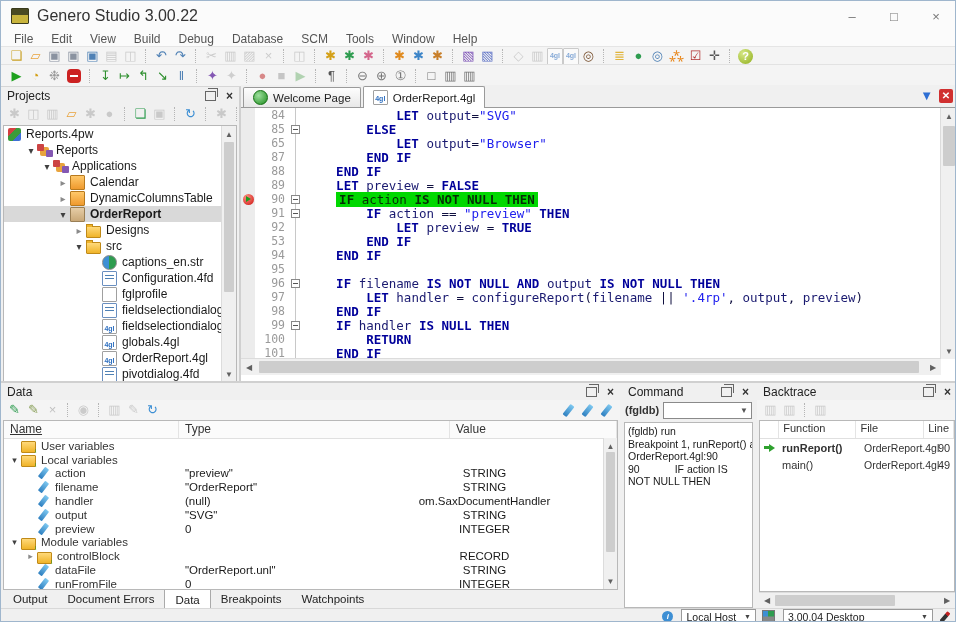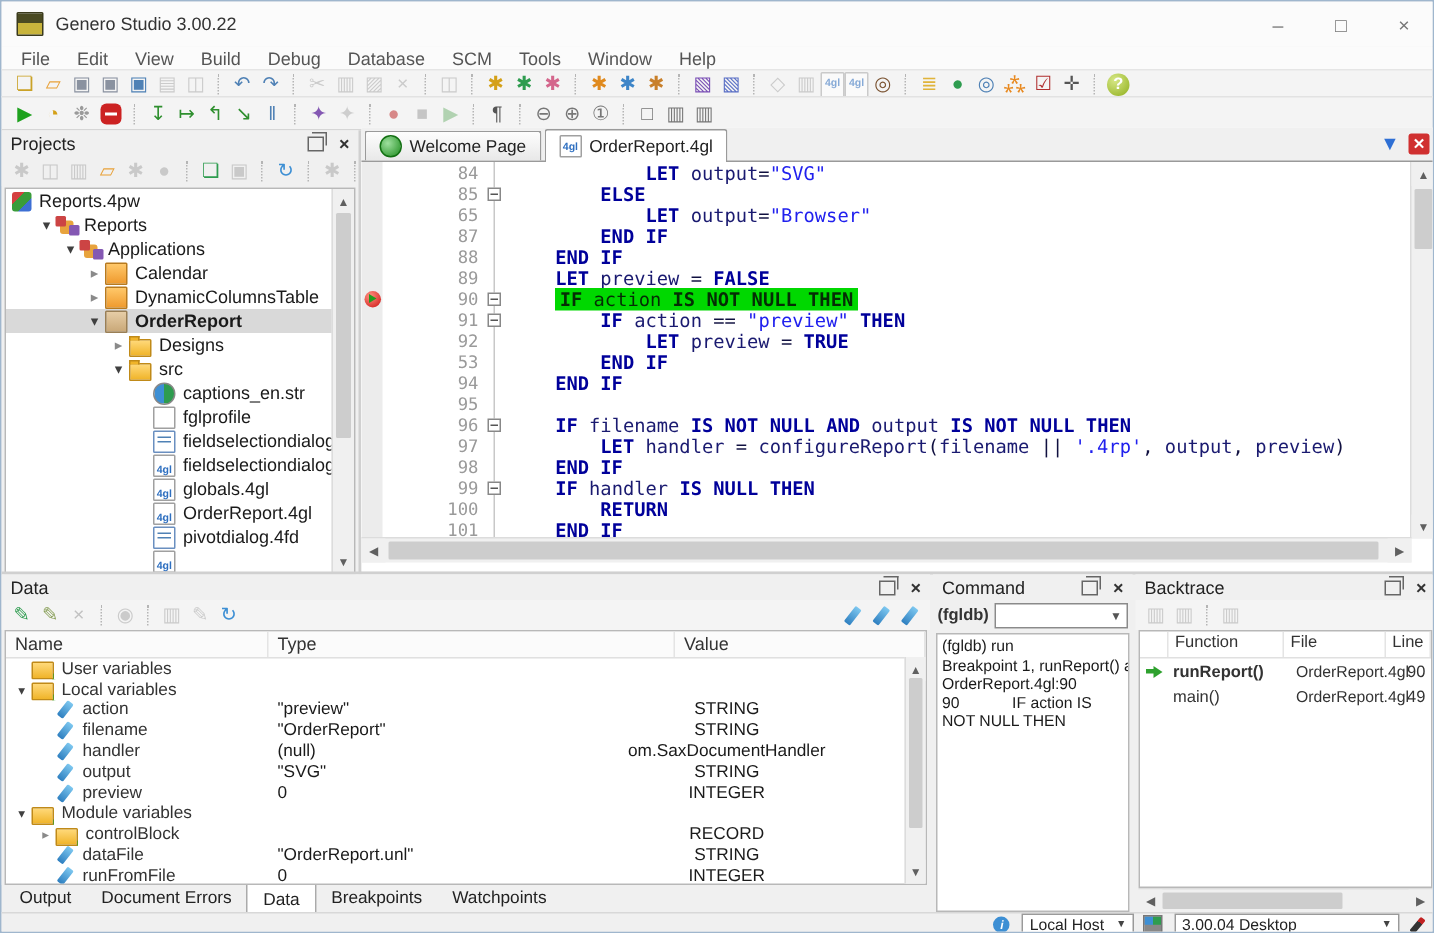--- a/index.html
+++ b/index.html
@@ -3,21 +3,21 @@
 <meta charset="utf-8">
 <style>
   html,body{margin:0;padding:0;}
   body{width:956px;height:622px;position:relative;overflow:hidden;background:#f0f0f0;
        font-family:"Liberation Sans",sans-serif;font-size:12px;color:#333;
        border:1px solid #9fb6cd;box-sizing:border-box;}
   .abs{position:absolute;}
   
   .titlebar{left:0;top:0;width:956px;height:30px;background:#fbfbfb;display:flex;align-items:center;}
   .applogo{width:16px;height:14px;margin:0 8px 0 10px;background:linear-gradient(#4a4a22 0 45%,#c8b43c 45%);border:1px solid #3a3a1c;border-radius:1px;}
-  .wtitle{font-size:12px;color:#333;}
+  .wtitle{font-size:16px;color:#333;}
   .wctrls{margin-left:auto;display:flex;}
   .wbtn{width:42px;height:28px;display:flex;align-items:center;justify-content:center;color:#777;font-size:13px;}
   .menubar{left:0;top:30px;width:956px;height:15px;background:#fbfbfb;display:flex;align-items:center;padding-left:4px;}
   .mi{padding:0 9px;color:#555;font-size:12px;}
   
   .tb{display:flex;align-items:center;background:#f4f4f4;}
   .tb1{left:0;top:45px;width:956px;height:18px;border-top:1px solid #e5e5e5;padding-left:6px;}
   .tb2{left:0;top:63px;width:956px;height:21px;border-top:1px solid #e2e2e2;border-bottom:1px solid #d6d6d6;padding-left:6px;}
   .ti{width:19px;height:16px;display:flex;align-items:center;justify-content:center;font-size:13px;line-height:16px;flex:none;position:relative;}
   .ti.dis{opacity:.55;}
@@ -72,21 +72,21 @@
   .etab.active{background:#fff;height:21px;margin-bottom:-1px;}
   .etab .tico{width:13px;height:13px;margin-right:5px;}
   .etabctrl{position:absolute;right:4px;top:3px;display:flex;align-items:center;}
   .tri-down{color:#2e6fd4;font-size:13px;margin-right:6px;}
   .redx{width:14px;height:14px;background:#d03030;border-radius:2px;color:#fff;font-size:10px;font-weight:bold;display:flex;align-items:center;justify-content:center;}
   .code{position:absolute;left:0;top:23px;right:16px;bottom:22px;background:#fff;overflow:hidden;font-family:"DejaVu Sans Mono",monospace;font-size:12.5px;}
   .cl{height:14px;display:flex;align-items:center;}
   .bpm{width:14px;flex:none;height:14px;background:#ececec;display:flex;align-items:center;justify-content:center;}
   .bpcur{width:11px;height:11px;border-radius:50%;background:radial-gradient(circle at 35% 30%,#ff9080,#cc1111);position:relative;}
   .bpcur::after{content:"";position:absolute;left:3px;top:2.5px;border:3px solid transparent;border-left:5px solid #1e9c1e;}
-  .lnum{width:30px;flex:none;text-align:right;padding-right:5px;color:#9a9a9a;font-size:11.5px;margin-left:34px;}
+  .lnum{width:30px;flex:none;text-align:right;padding-right:5px;color:#9a9a9a;font-size:11.5px;}
   .fold{width:12px;flex:none;height:14px;position:relative;}
   .fold::before{content:"";position:absolute;left:5px;top:0;bottom:0;width:1px;background:#c8c8c8;}
   .fbox{position:absolute;left:1px;top:2.5px;width:9px;height:9px;background:#fff;border:1px solid #888;box-sizing:border-box;}
   .fbox::after{content:"";position:absolute;left:1px;right:1px;top:3px;height:1px;background:#555;}
   .codepre{margin:0;padding-left:4px;white-space:pre;}
   .tok-kw{color:#00009a;font-weight:bold;}
   .tok-id{color:#1a1a70;}
   .tok-str{color:#2020ee;}
   .tok-pl{color:#101040;}
   .hlseg{background:#00d800;padding:0 3px;}
@@ -317,20 +317,26 @@
       </div>
       <div class="trow">
         <span style="width: 84px; flex: 0 0 auto;"></span>
         <span class="texp"></span>
         <span class="tico tico-str"></span>
         <span class="tlabel">captions_en.str</span>
       </div>
       <div class="trow">
         <span style="width: 84px; flex: 0 0 auto;"></span>
         <span class="texp"></span>
+        <span class="tico tico-form"></span>
+        <span class="tlabel">Configuration.4fd</span>
+      </div>
+      <div class="trow">
+        <span style="width: 84px; flex: 0 0 auto;"></span>
+        <span class="texp"></span>
         <span class="tico tico-file"></span>
         <span class="tlabel">fglprofile</span>
       </div>
       <div class="trow">
         <span style="width: 84px; flex: 0 0 auto;"></span>
         <span class="texp"></span>
         <span class="tico tico-form"></span>
         <span class="tlabel">fieldselectiondialog.4fd</span>
       </div>
       <div class="trow">
@@ -542,21 +548,21 @@
         <span class="ti" style="color: rgb(61, 143, 212);">↻</span>
       </span>
     <span class="right" id="dataformat">
         <span class="penico"></span>
         <span class="penico"></span>
         <span class="penico"></span>
       </span>
   </div>
   <div class="dgrid">
     <div class="dcolh">
-      <span style="width:175px;">Name</span>
+      <span style="width:175px;text-decoration:underline;">Name</span>
       <span style="flex:1;">Type</span>
       <span style="width:167px;">Value</span>
     </div>
     <div id="datarows">
         <div class="drow">
           <span class="dname">
             <span style="width: 4px; flex: 0 0 auto;"></span>
             <span class="dexp"></span>
             <span class="tico tico-folderv"></span>
             <span>User variables</span>

